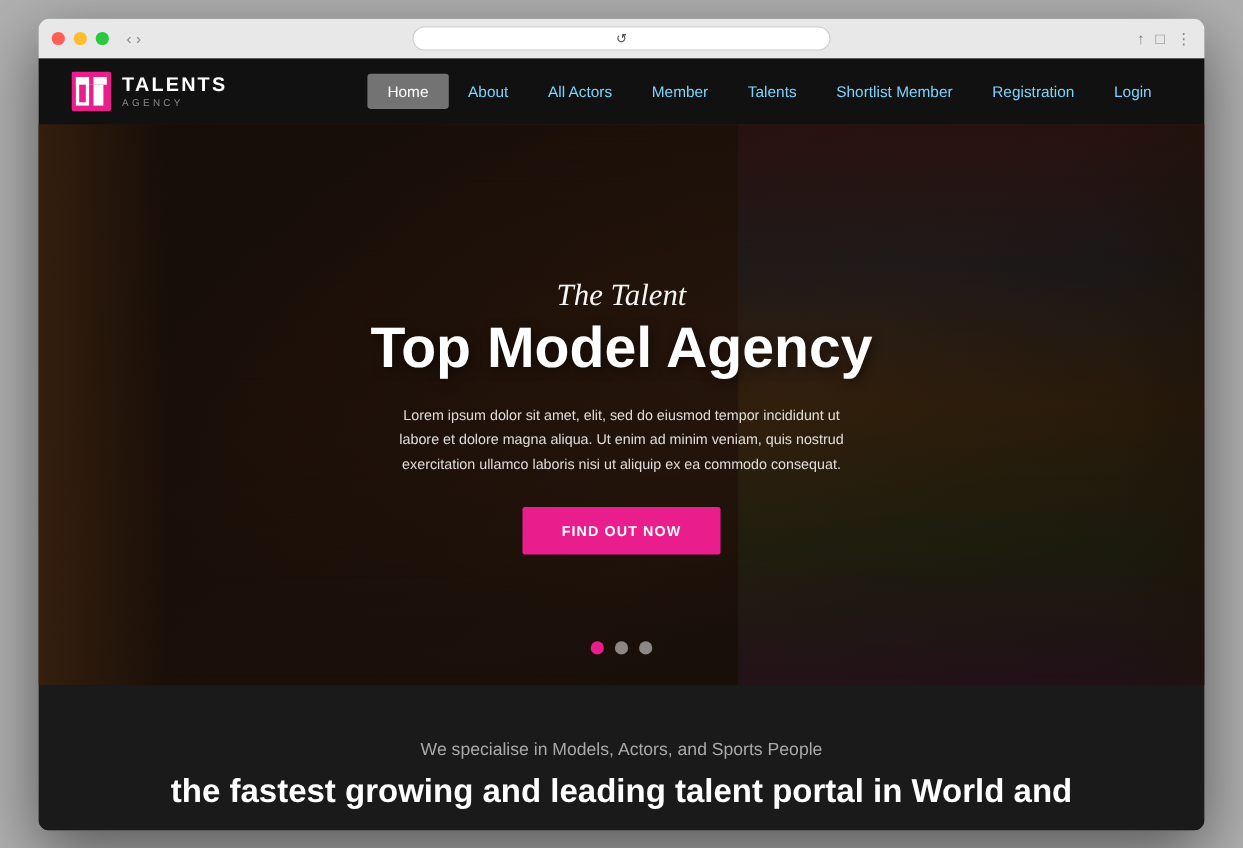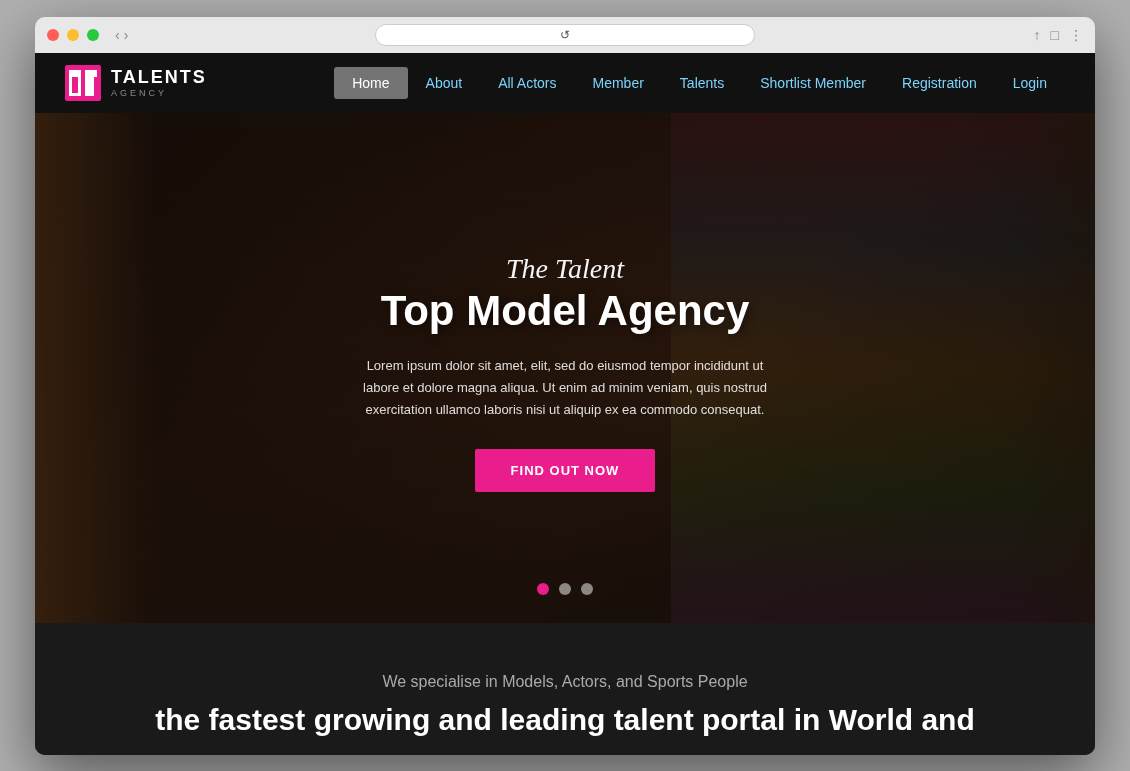--- a/index.html
+++ b/index.html
@@ -222,21 +222,21 @@
       font-family: 'Georgia', cursive;
       color: #f5f5f5;
       font-size: 28px;
       font-style: italic;
       margin-bottom: 2px;
       font-weight: 400;
     }
 
     .hero-title {
       color: white;
-      font-size: 42px;
+      font-size: 52px;
       font-weight: 900;
       margin-bottom: 20px;
       text-shadow: 2px 2px 10px rgba(0,0,0,0.5);
     }
 
     .hero-description {
       color: rgba(255,255,255,0.85);
       font-size: 13px;
       line-height: 1.7;
       max-width: 420px;

